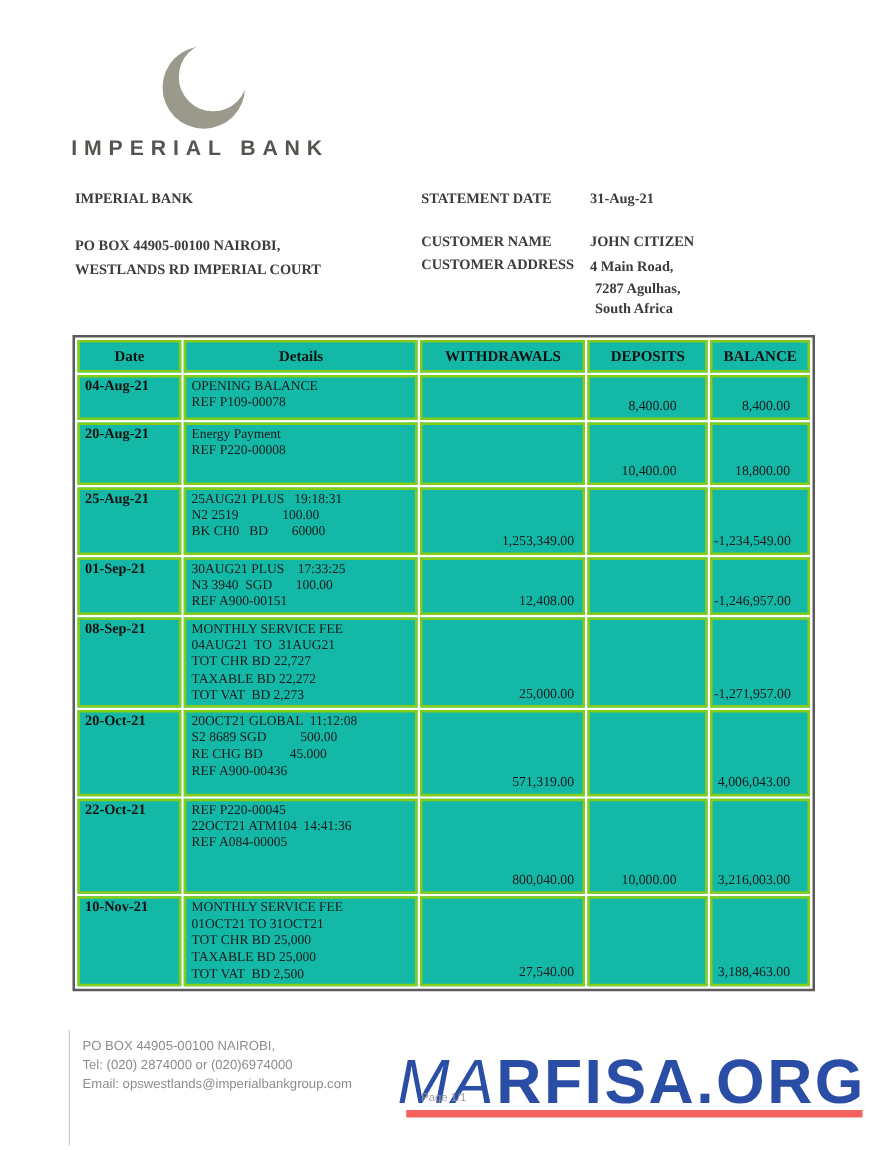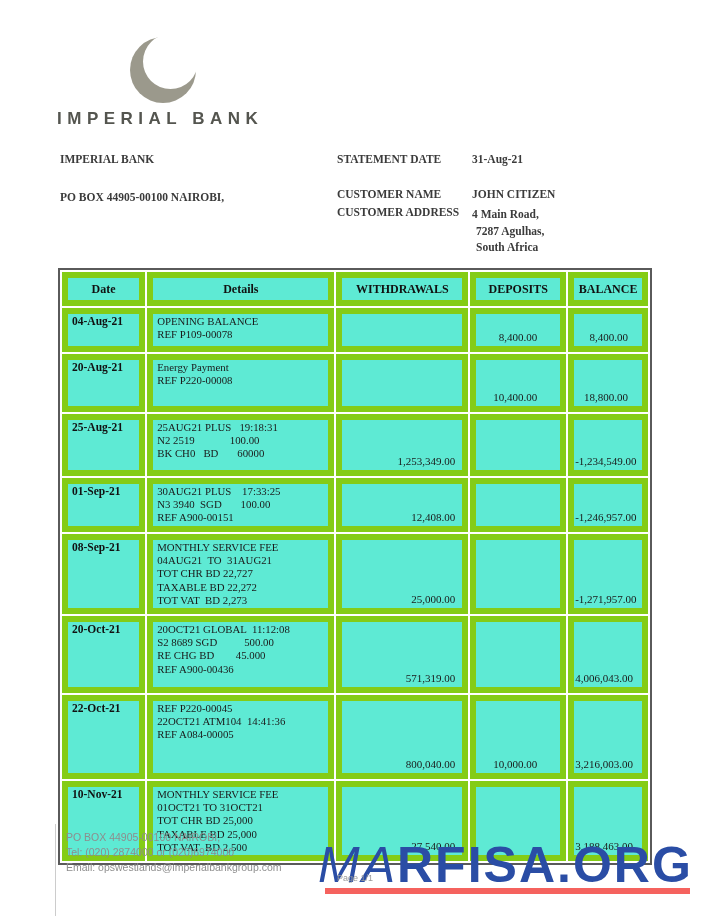--- a/index.html
+++ b/index.html
@@ -49,21 +49,21 @@
     width:594px; table-layout:fixed;
     border-collapse:separate; border-spacing:2px;
     border:2px solid #5a5a5a;
     background:#ffffff;
   }
   table.stmt col.w-date { width:14.4%; }
   table.stmt col.w-det  { width:32.4%; }
   table.stmt col.w-wd   { width:22.8%; }
   table.stmt col.w-dep  { width:16.6%; }
   table.stmt col.w-bal  { width:13.8%; }
-  table.stmt th, table.stmt td { border:6px solid #84cc16; background:#5eead4; }
+  table.stmt th, table.stmt td { border:2px solid #84cc16; background:#14b8a6; }
   table.stmt th {
     font-size:12px; font-weight:bold; color:#111;
     height:20px; padding:1px 2px; text-align:center; vertical-align:middle;
   }
   th.h-left { text-align:left; padding-left:4px; }
   th.h-money { font-size:12.5px; }
   td.c-date {
     font-weight:bold; font-size:11.5px; color:#111;
     vertical-align:top; padding:1px 2px 0 4px;
   }
@@ -125,20 +125,21 @@
 <body>
 
 <div class="logo-circle">
   <div class="logo-circle-inner"></div>
 </div>
 <div class="logo-wordmark">IMPERIAL BANK</div>
 
 <div class="hdr bank-name">IMPERIAL BANK</div>
 <div class="hdr bank-addr">
   <div>PO BOX 44905-00100 NAIROBI,</div>
+  <div>WESTLANDS RD IMPERIAL COURT</div>
 </div>
 
 <div class="hdr lbl-stmt">STATEMENT DATE</div>
 <div class="hdr val-stmt">31-Aug-21</div>
 <div class="hdr lbl-cname">CUSTOMER NAME</div>
 <div class="hdr val-cname">JOHN CITIZEN</div>
 <div class="hdr lbl-caddr">CUSTOMER ADDRESS</div>
 <div class="hdr val-caddr">
   <div>4 Main Road,</div>
   <div class="indent">7287 Agulhas,</div>

